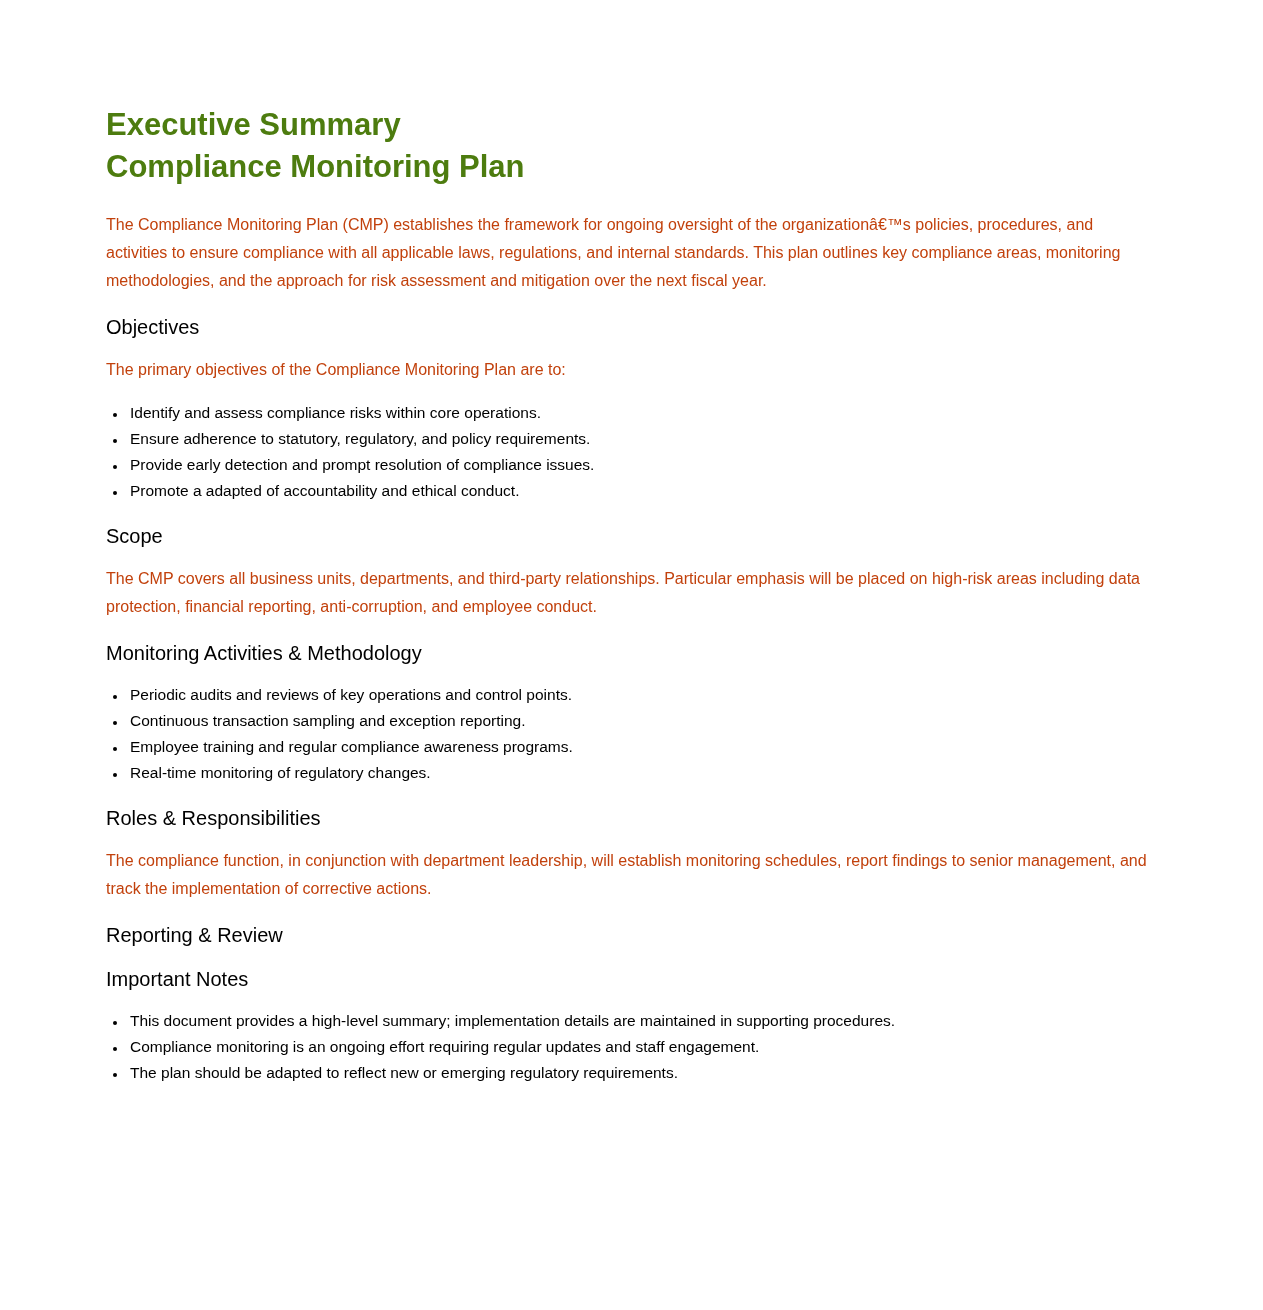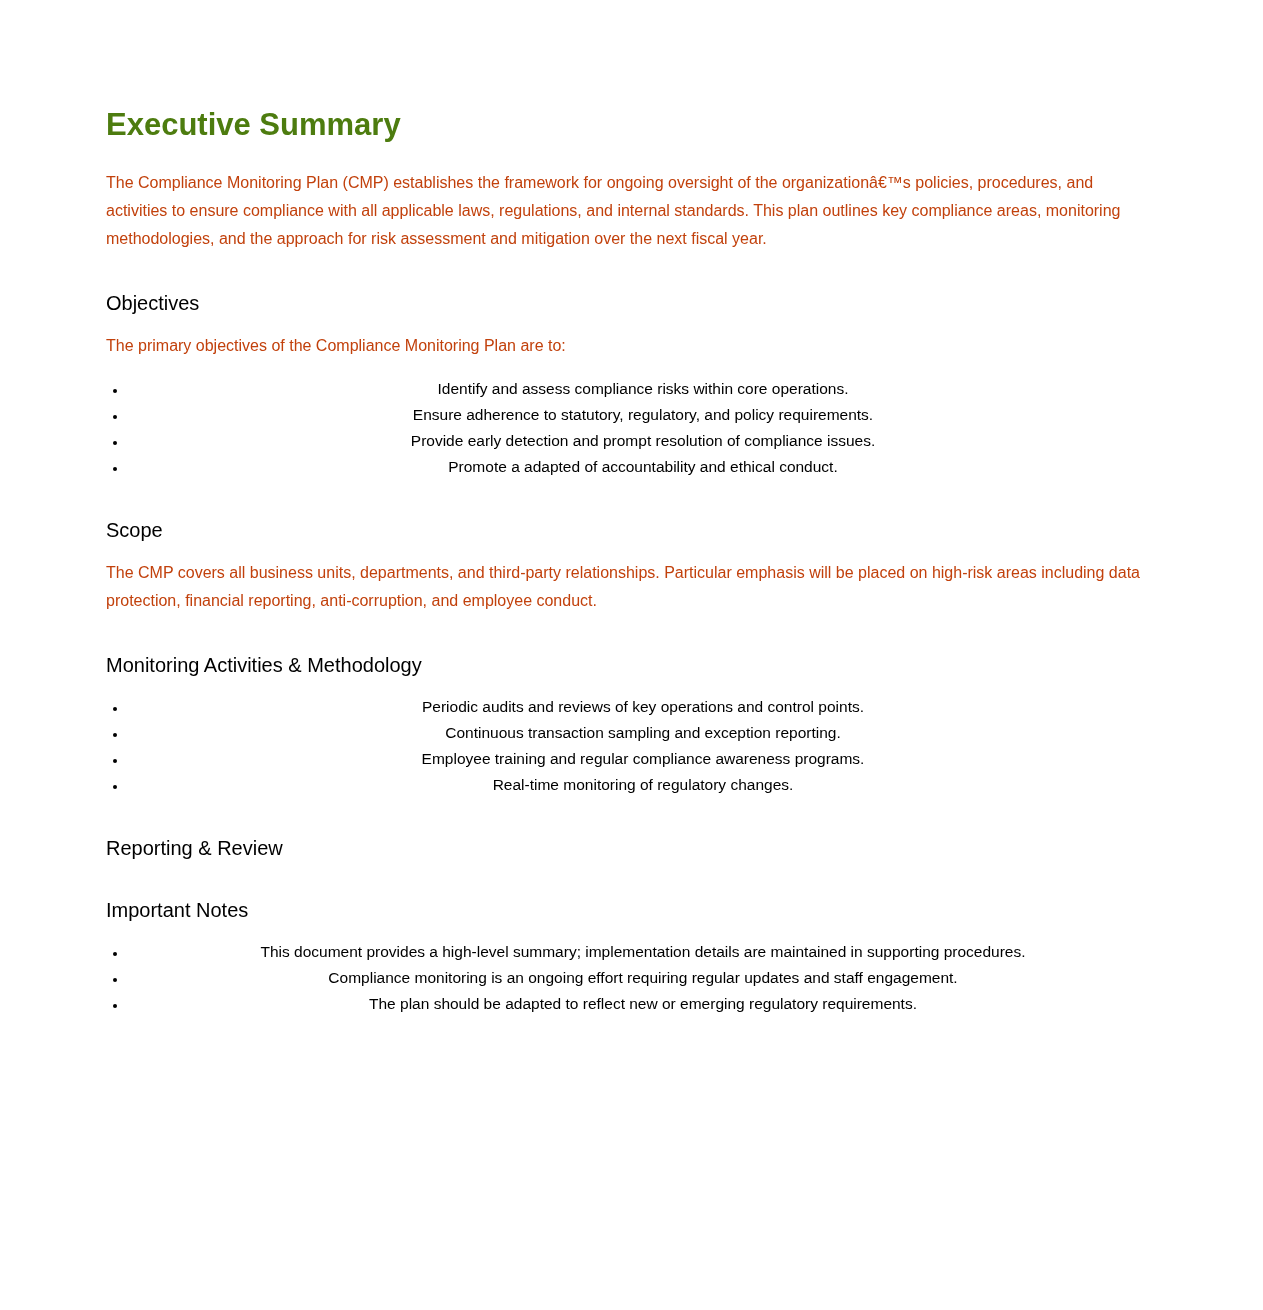--- a/index.html
+++ b/index.html
@@ -21,21 +21,21 @@
   h1.doc-title {
     margin: 0 0 23px 0;
     font-size: 31px;
     font-weight: 700;
     line-height: 42px;
     color: #4d7c0f;
   }
   .title-line { display: block; }
   section { margin: 0; }
   h2.section-heading {
-    margin: 38px 0 17px 0;
+    margin: 20px 0 17px 0;
     font-size: 20px;
     font-weight: 400;
     line-height: 24px;
     color: #000000;
   }
   p.body-text {
     margin: 0;
     font-size: 16px;
     line-height: 28px;
     color: #c2410c;
@@ -47,34 +47,34 @@
   ul.bullet-list {
     margin: 16px 0 0 0;
     padding: 0 0 0 21px;
     list-style: disc outside;
   }
   ul.bullet-list li {
     font-size: 15.5px;
     line-height: 26px;
     color: #000000;
     padding-left: 3px;
-    text-align: center;
   }
   ul.bullet-list li::marker {
     font-size: 12px;
     color: #000000;
   }
 </style>
 </head>
 <body>
 
 <div class="page">
 
   <h1 class="doc-title">
     <span class="title-line">Executive Summary</span>
+    <span class="title-line">Compliance Monitoring Plan</span>
   </h1>
 
   <p class="body-text intro">The Compliance Monitoring Plan (CMP) establishes the framework for ongoing oversight of the organizationâ€™s policies, procedures, and activities to ensure compliance with all applicable laws, regulations, and internal standards. This plan outlines key compliance areas, monitoring methodologies, and the approach for risk assessment and mitigation over the next fiscal year.</p>
 
   <section>
     <h2 class="section-heading">Objectives</h2>
     <p class="body-text">The primary objectives of the Compliance Monitoring Plan are to:</p>
     <ul class="bullet-list">
       <li>Identify and assess compliance risks within core operations.</li>
       <li>Ensure adherence to statutory, regulatory, and policy requirements.</li>
@@ -91,20 +91,24 @@
   <section>
     <h2 class="section-heading">Monitoring Activities &amp; Methodology</h2>
     <ul class="bullet-list">
       <li>Periodic audits and reviews of key operations and control points.</li>
       <li>Continuous transaction sampling and exception reporting.</li>
       <li>Employee training and regular compliance awareness programs.</li>
       <li>Real-time monitoring of regulatory changes.</li>
     </ul>
   </section>
 
+  <section>
+    <h2 class="section-heading">Roles &amp; Responsibilities</h2>
+    <p class="body-text">The compliance function, in conjunction with department leadership, will establish monitoring schedules, report findings to senior management, and track the implementation of corrective actions.</p>
+  </section>
 
   <section>
     <h2 class="section-heading">Reporting &amp; Review</h2>
   </section>
 
   <section>
     <h2 class="section-heading">Important Notes</h2>
     <ul class="bullet-list">
       <li>This document provides a high-level summary; implementation details are maintained in supporting procedures.</li>
       <li>Compliance monitoring is an ongoing effort requiring regular updates and staff engagement.</li>

